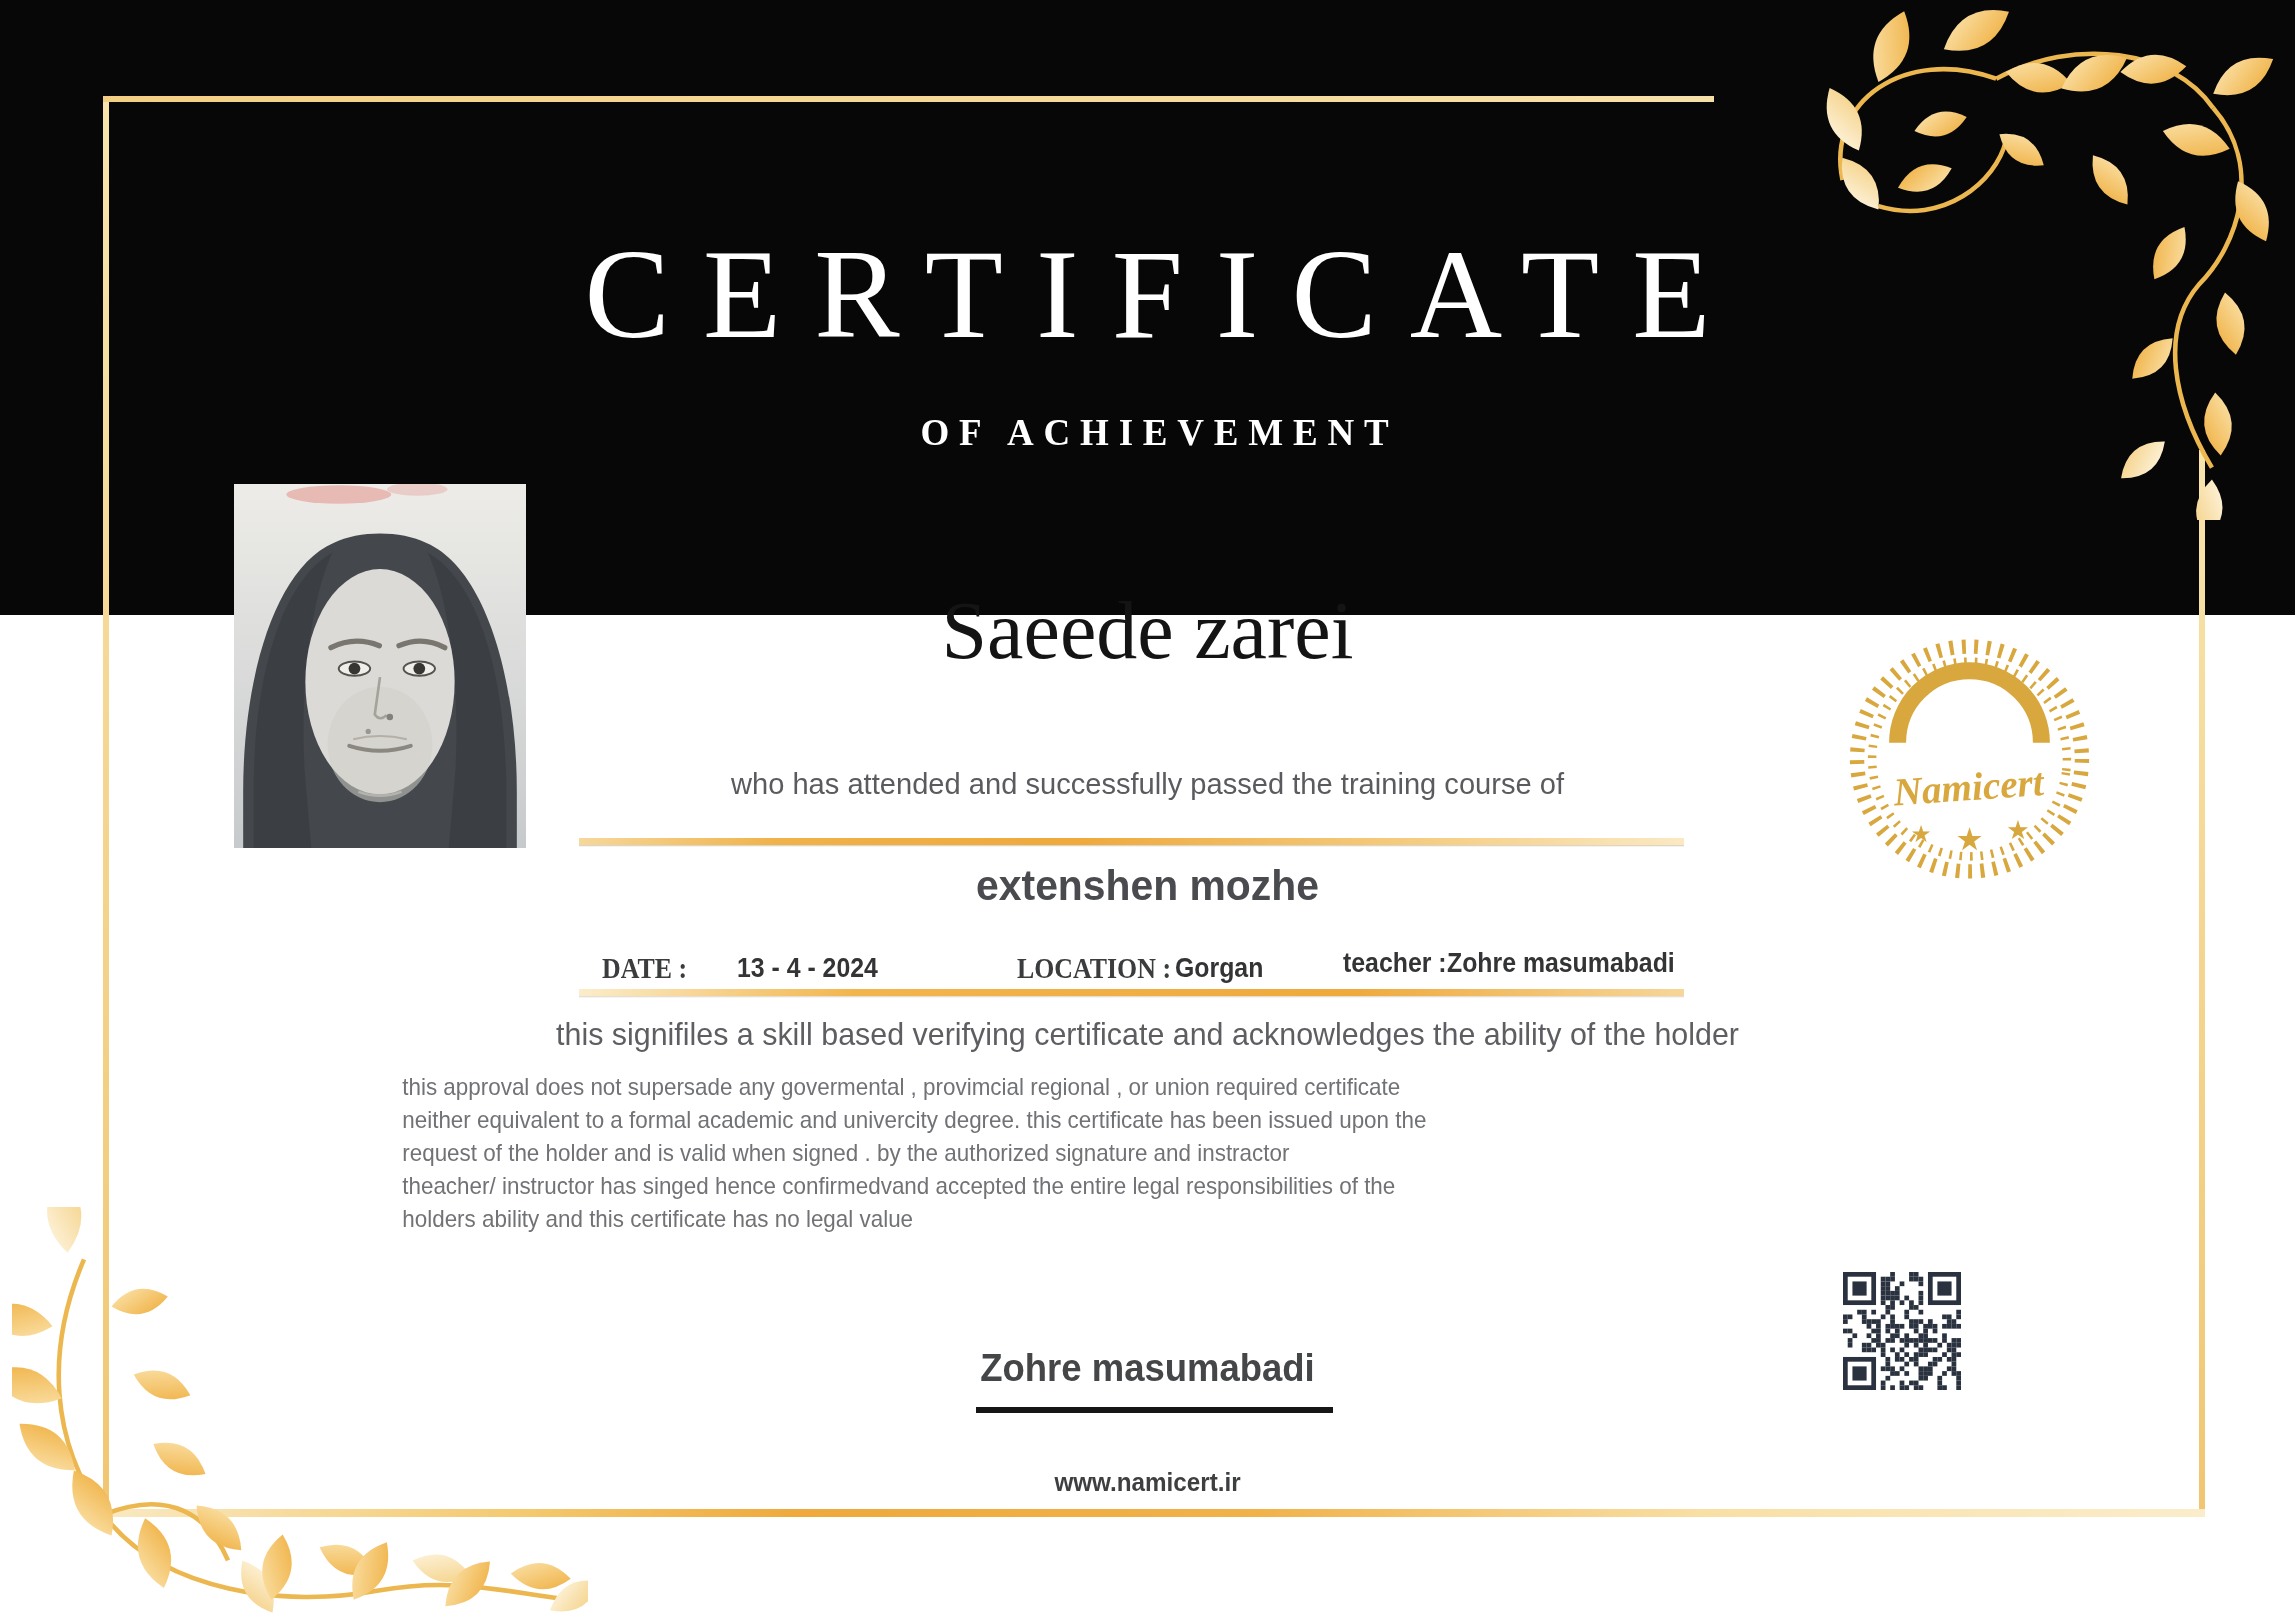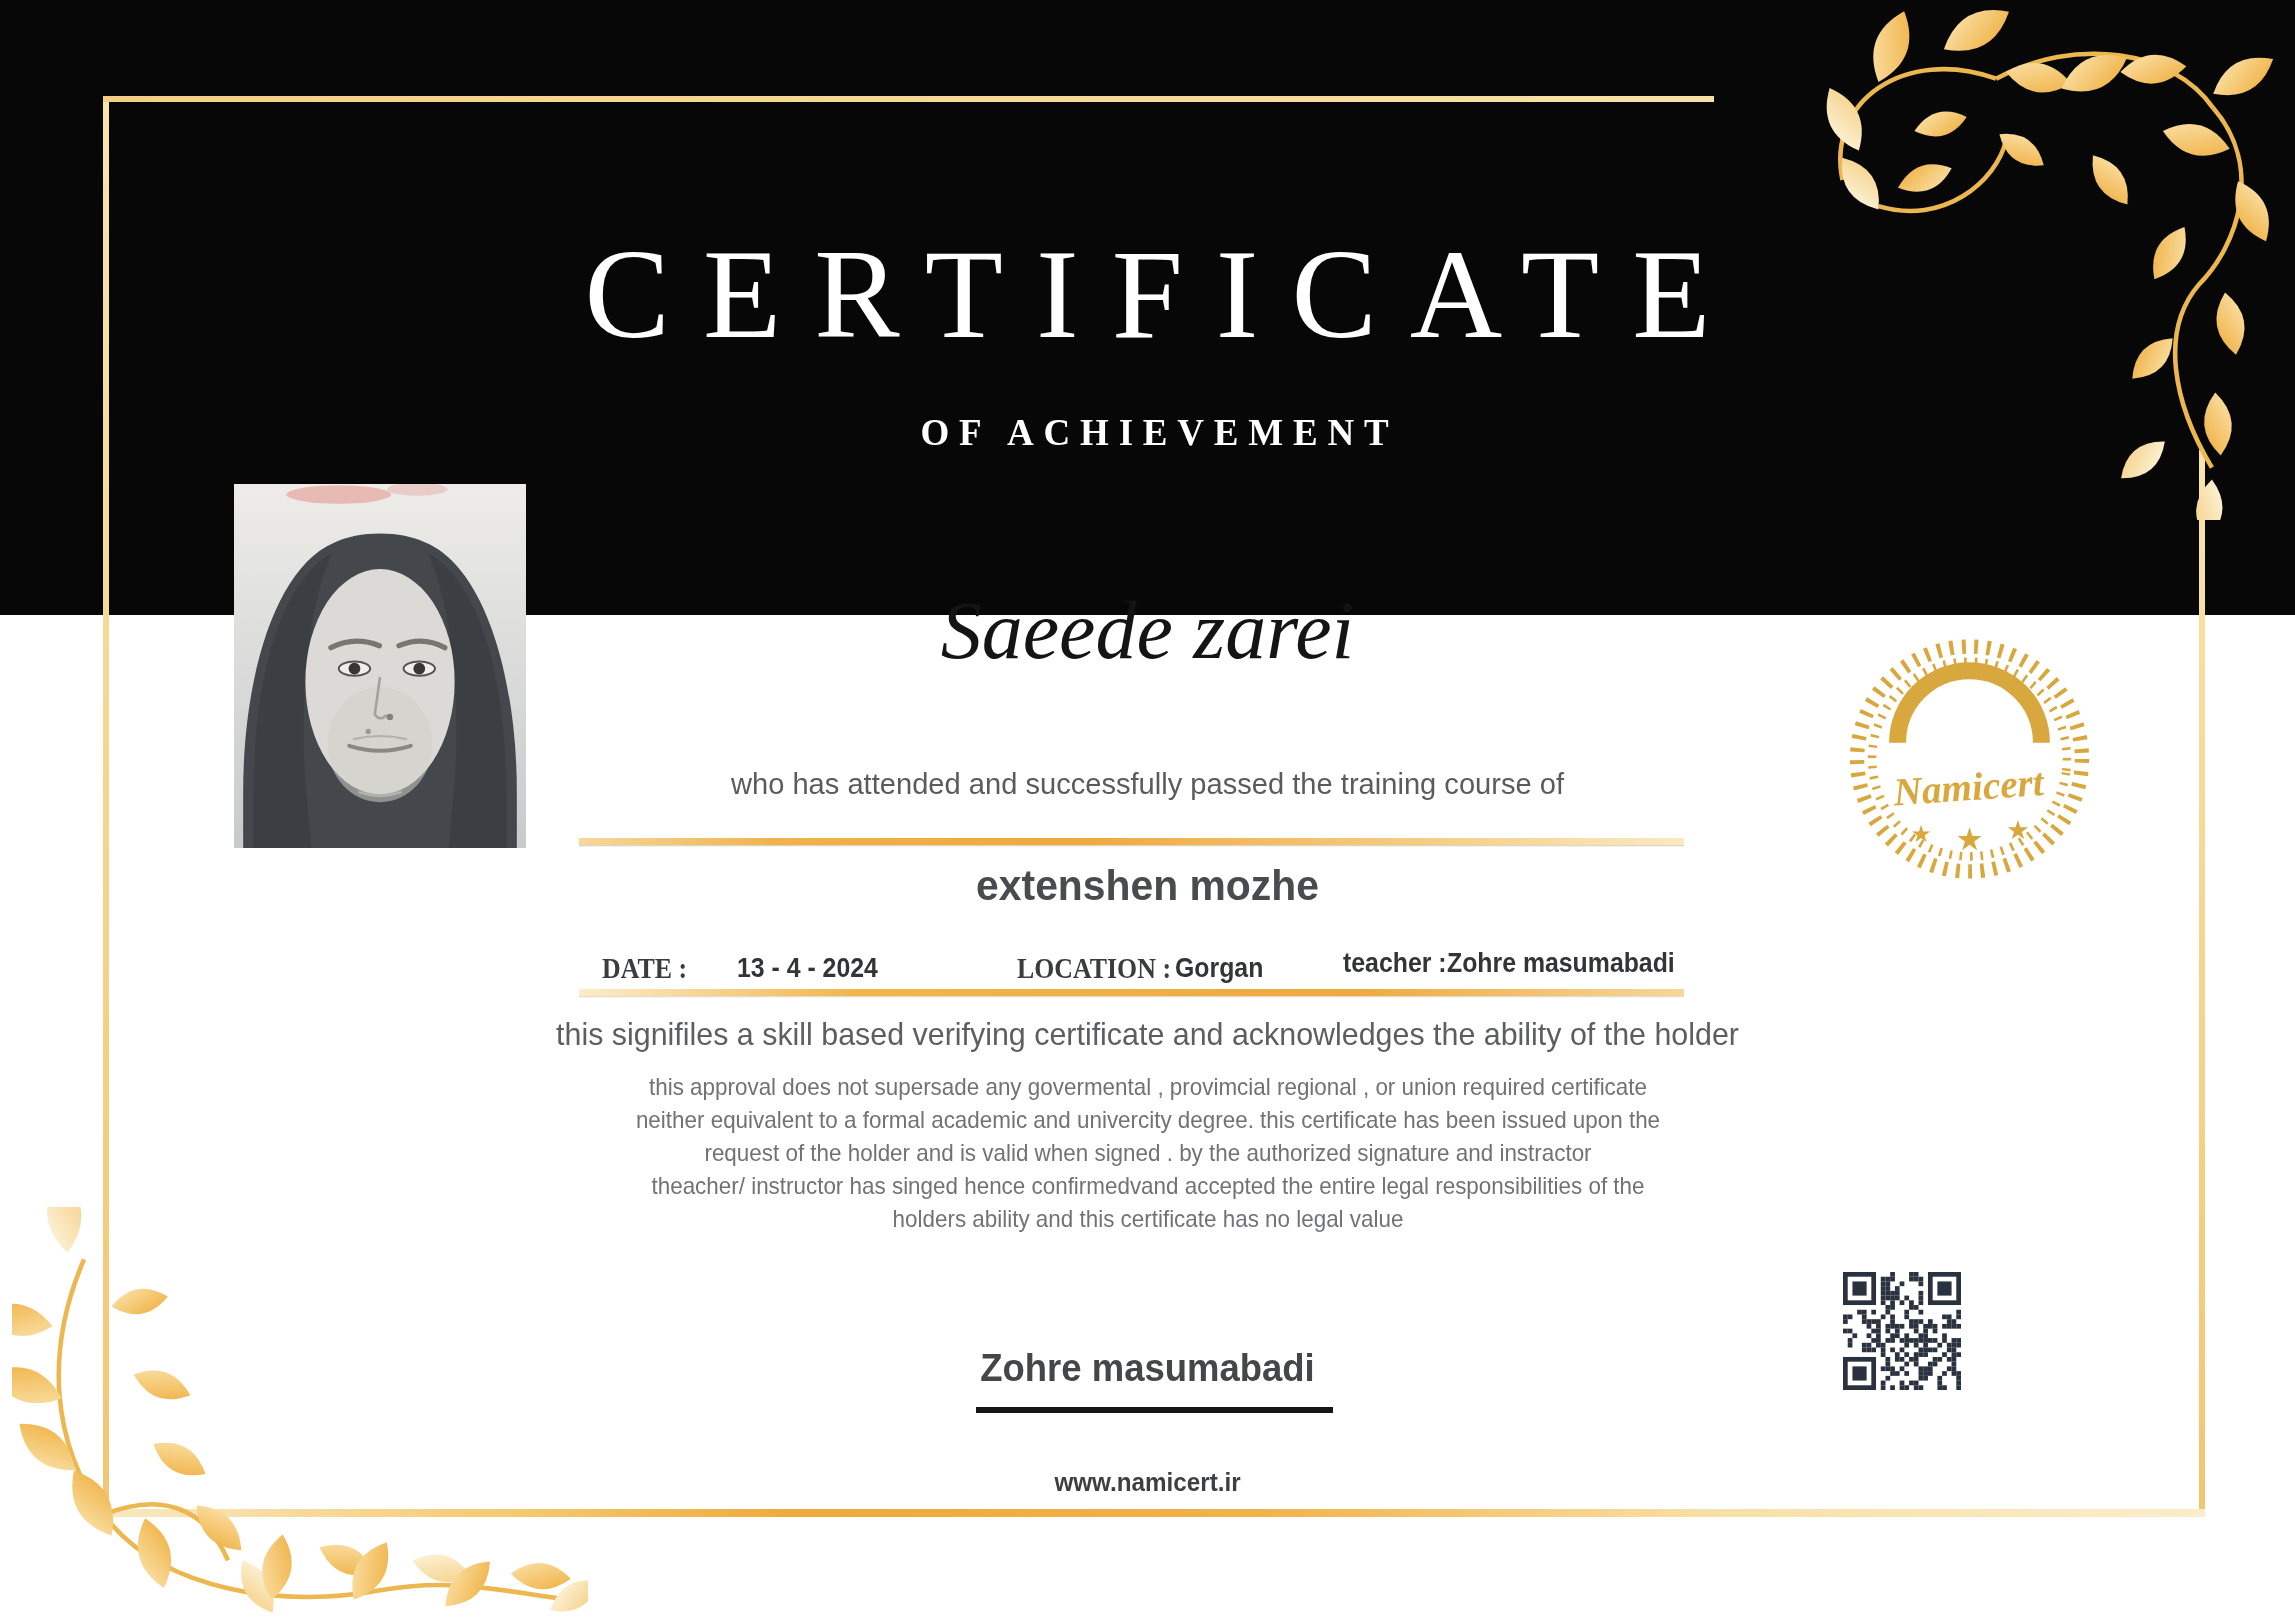--- a/index.html
+++ b/index.html
@@ -13,39 +13,39 @@
   .frame-top{left:103px;top:96px;width:1611px;height:5.9px;background:linear-gradient(90deg,#F3CF84,#F7E0A8);}
   .frame-right{left:2199px;top:450px;width:5.9px;height:1064px;}
   .frame-bottom{left:103px;top:1509px;width:2102px;height:7.9px;
      background:linear-gradient(90deg,#F9E9C2 0%,#F4C96F 20%,#EFA93C 33%,#F1B24A 55%,#F8DFA4 76%,#FBEDCB 100%);}
   
   .ctext{left:0;right:0;text-align:center;}
   .title{top:230px;font-family:"Liberation Serif",serif;font-weight:500;font-size:128px;
          letter-spacing:33px;padding-left:33px;color:#ffffff;line-height:1;}
   .subtitle{top:411px;font-family:"Liberation Serif",serif;font-weight:bold;font-size:37px;
             letter-spacing:9.8px;padding-left:24px;color:#ffffff;}
-  .name{top:584px;font-family:"Liberation Serif",serif;font-style:italic;font-size:82px;
+  .name{top:584px;font-family:"Liberation Serif",serif;font-size:82px;
         color:#141414;}
   .intro{top:767px;font-size:30px;color:#5A5B5E;transform:scaleX(.97);}
   .goldline{height:7.2px;}
   .line1{left:579px;top:838px;width:1105px;
      background:linear-gradient(90deg,#F6D89B 0%,#F0B24A 18%,#EFA93C 45%,#F5CF86 78%,#FBE9C3 100%);
      box-shadow:0 1.3px 0 rgba(125,92,25,.25);}
   .course{top:861px;font-size:43px;font-weight:bold;color:#4A4B4E;transform:scaleX(.95);}
   .line2{left:579px;top:989px;width:1105px;
      background:linear-gradient(90deg,#FBEDCB 0%,#F2B54D 25%,#EFA93C 70%,#F6D699 100%);
      box-shadow:0 1.3px 0 rgba(125,92,25,.2);}
   
   .drow{top:948px;height:42px;left:0;width:2295px;}
   .dlabel{position:absolute;font-family:"Liberation Serif",serif;font-weight:bold;font-size:29.4px;
           color:#3B3C3E;transform:scaleX(.88);transform-origin:left;}
   .dvalue{position:absolute;font-weight:bold;font-size:27px;color:#333436;transform:scaleX(.92);transform-origin:left;}
   
   .stheading{top:1016px;font-size:32px;color:#5D5E61;transform:scaleX(.95);}
-  .para{left:363px;top:1071px;width:1570px;text-align:center;font-size:23.6px;color:#717275;
+  .para{left:363px;top:1071px;width:1570px;text-align:left;font-size:23.6px;color:#717275;
         line-height:33px;}
   .para div{transform:scaleX(.95);}
   
   .signature{top:1347px;font-size:38px;font-weight:bold;color:#454648;transform:scaleX(.96);}
   .sig-underline{left:976px;top:1407px;width:357px;height:5.9px;background:#161616;}
   .website{top:1468px;font-size:25.5px;font-weight:bold;color:#3E3F41;transform:scaleX(.95);}
   svg text{font-family:"Liberation Serif",serif;}
 </style>
 </head>
 <body>

